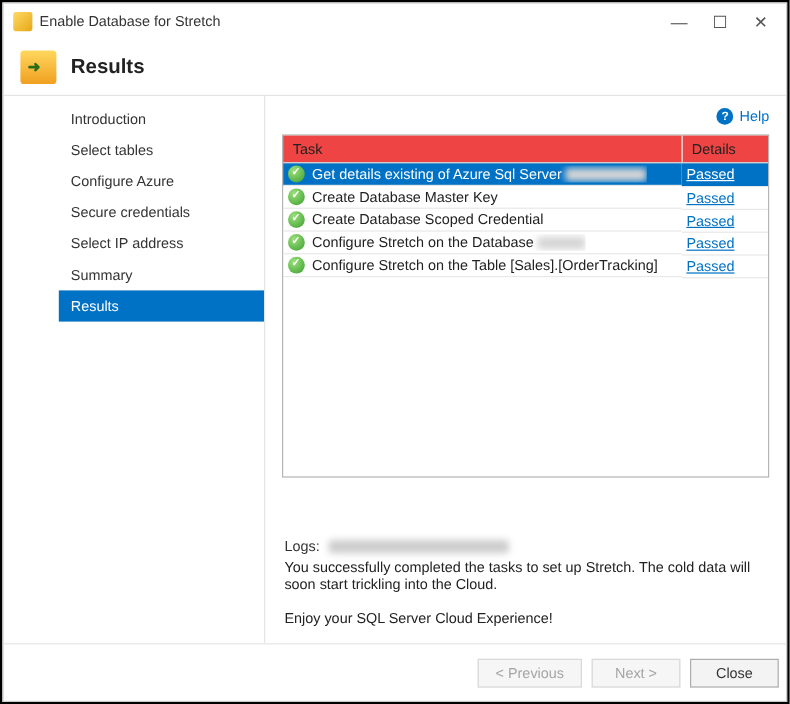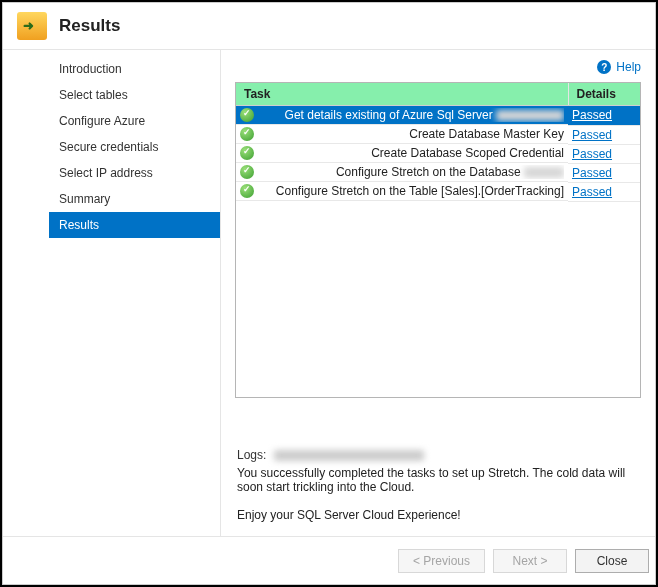--- a/index.html
+++ b/index.html
@@ -16,23 +16,23 @@
 .header-title { font-size: 17px; font-weight: 600; color: #222; }
 .body { display: flex; flex: 1; border-top: 1px solid #e5e5e5; min-height: 0; }
 .sidebar { width: 172px; border-right: 1px solid #e5e5e5; padding-top: 6px; margin-left: 46px; }
 .sidebar-item { font-size: 12px; color: #333; padding: 6px 10px; cursor: default; }
 .sidebar-item.selected { background: #0072c6; color: #fff; }
 .main { flex: 1; display: flex; flex-direction: column; padding: 10px 14px 0 14px; min-height: 0; }
 .help-row { display: flex; justify-content: flex-end; align-items: center; gap: 5px; font-size: 12px; color: #0072c6; margin-bottom: 8px; }
 .help-icon { width: 14px; height: 14px; border-radius: 50%; background: #0072c6; color: #fff; display: flex; align-items: center; justify-content: center; font-size: 10px; font-weight: bold; }
 .table-wrap { border: 1px solid #b5b5b5; flex: 1; display: flex; flex-direction: column; background: #fff; min-height: 0; }
 table { width: 100%; border-collapse: collapse; font-size: 12px; }
-th { text-align: left; font-weight: bold; padding: 4px 8px; border-bottom: 1px solid #cfcfcf; border-right: 1px solid #e5e5e5; background: #86efac; color: #222; }
+th { text-align: left; font-weight: normal; padding: 4px 8px; border-bottom: 1px solid #cfcfcf; border-right: 1px solid #e5e5e5; background: #ef4444; color: #222; }
 th:last-child { border-right: none; width: 72px; }
-td { padding: 2px 4px; border-bottom: 1px solid #e8e8e8; color: #222; vertical-align: middle; justify-content: space-between; }
+td { padding: 2px 4px; border-bottom: 1px solid #e8e8e8; color: #222; vertical-align: middle; }
 tr.task-row td:first-child { display: flex; align-items: center; gap: 6px; }
 tr.selected-row { background: #0072c6; color: #fff; }
 tr.selected-row td { color: #fff; }
 .check-icon { width: 14px; height: 14px; border-radius: 50%; background: radial-gradient(circle at 35% 30%, #9be07a, #3b9e2f); flex-shrink: 0; position: relative; }
 .check-icon::after { content: "✓"; color: #fff; font-size: 9px; position: absolute; left: 3px; top: 0; font-weight: bold; }
 .task-text { white-space: nowrap; overflow: hidden; }
 .blur { filter: blur(3px); display: inline-block; background: #d6d6d6; width: 68px; height: 11px; border-radius: 2px; vertical-align: middle; }
 .blur-s { filter: blur(3px); display: inline-block; background: #d6d6d6; width: 40px; height: 11px; border-radius: 2px; vertical-align: middle; }
 .details-link { color: #0072c6; text-decoration: underline; cursor: pointer; }
 tr.selected-row .details-link { color: #fff; }
@@ -43,20 +43,29 @@
 .msg1 { font-size: 12px; color: #222; padding: 4px 2px; }
 .msg2 { font-size: 12px; color: #222; padding: 10px 2px 14px; }
 .footer { height: 48px; border-top: 1px solid #e5e5e5; display: flex; justify-content: flex-end; align-items: center; gap: 8px; padding: 0 6px; }
 .btn { font-size: 12px; padding: 4px 14px; border: 1px solid #adadad; background: #f3f3f3; color: #333; min-width: 74px; text-align: center; }
 .btn.disabled { color: #a5a5a5; background: #f6f6f6; border-color: #d8d8d8; }
 </style>
 </head>
 <body>
 
 <div class="window">
+  <div class="titlebar">
+    <div class="titlebar-icon"></div>
+    <div class="titlebar-text">Enable Database for Stretch</div>
+    <div class="winctrl">
+      <span>—</span>
+      <span>☐</span>
+      <span>✕</span>
+    </div>
+  </div>
 
   <div class="header">
     <div class="header-icon"></div>
     <div class="header-title">Results</div>
   </div>
 
   <div class="body">
     <div class="sidebar">
       <div class="sidebar-item">Introduction</div>
       <div class="sidebar-item">Select tables</div>

